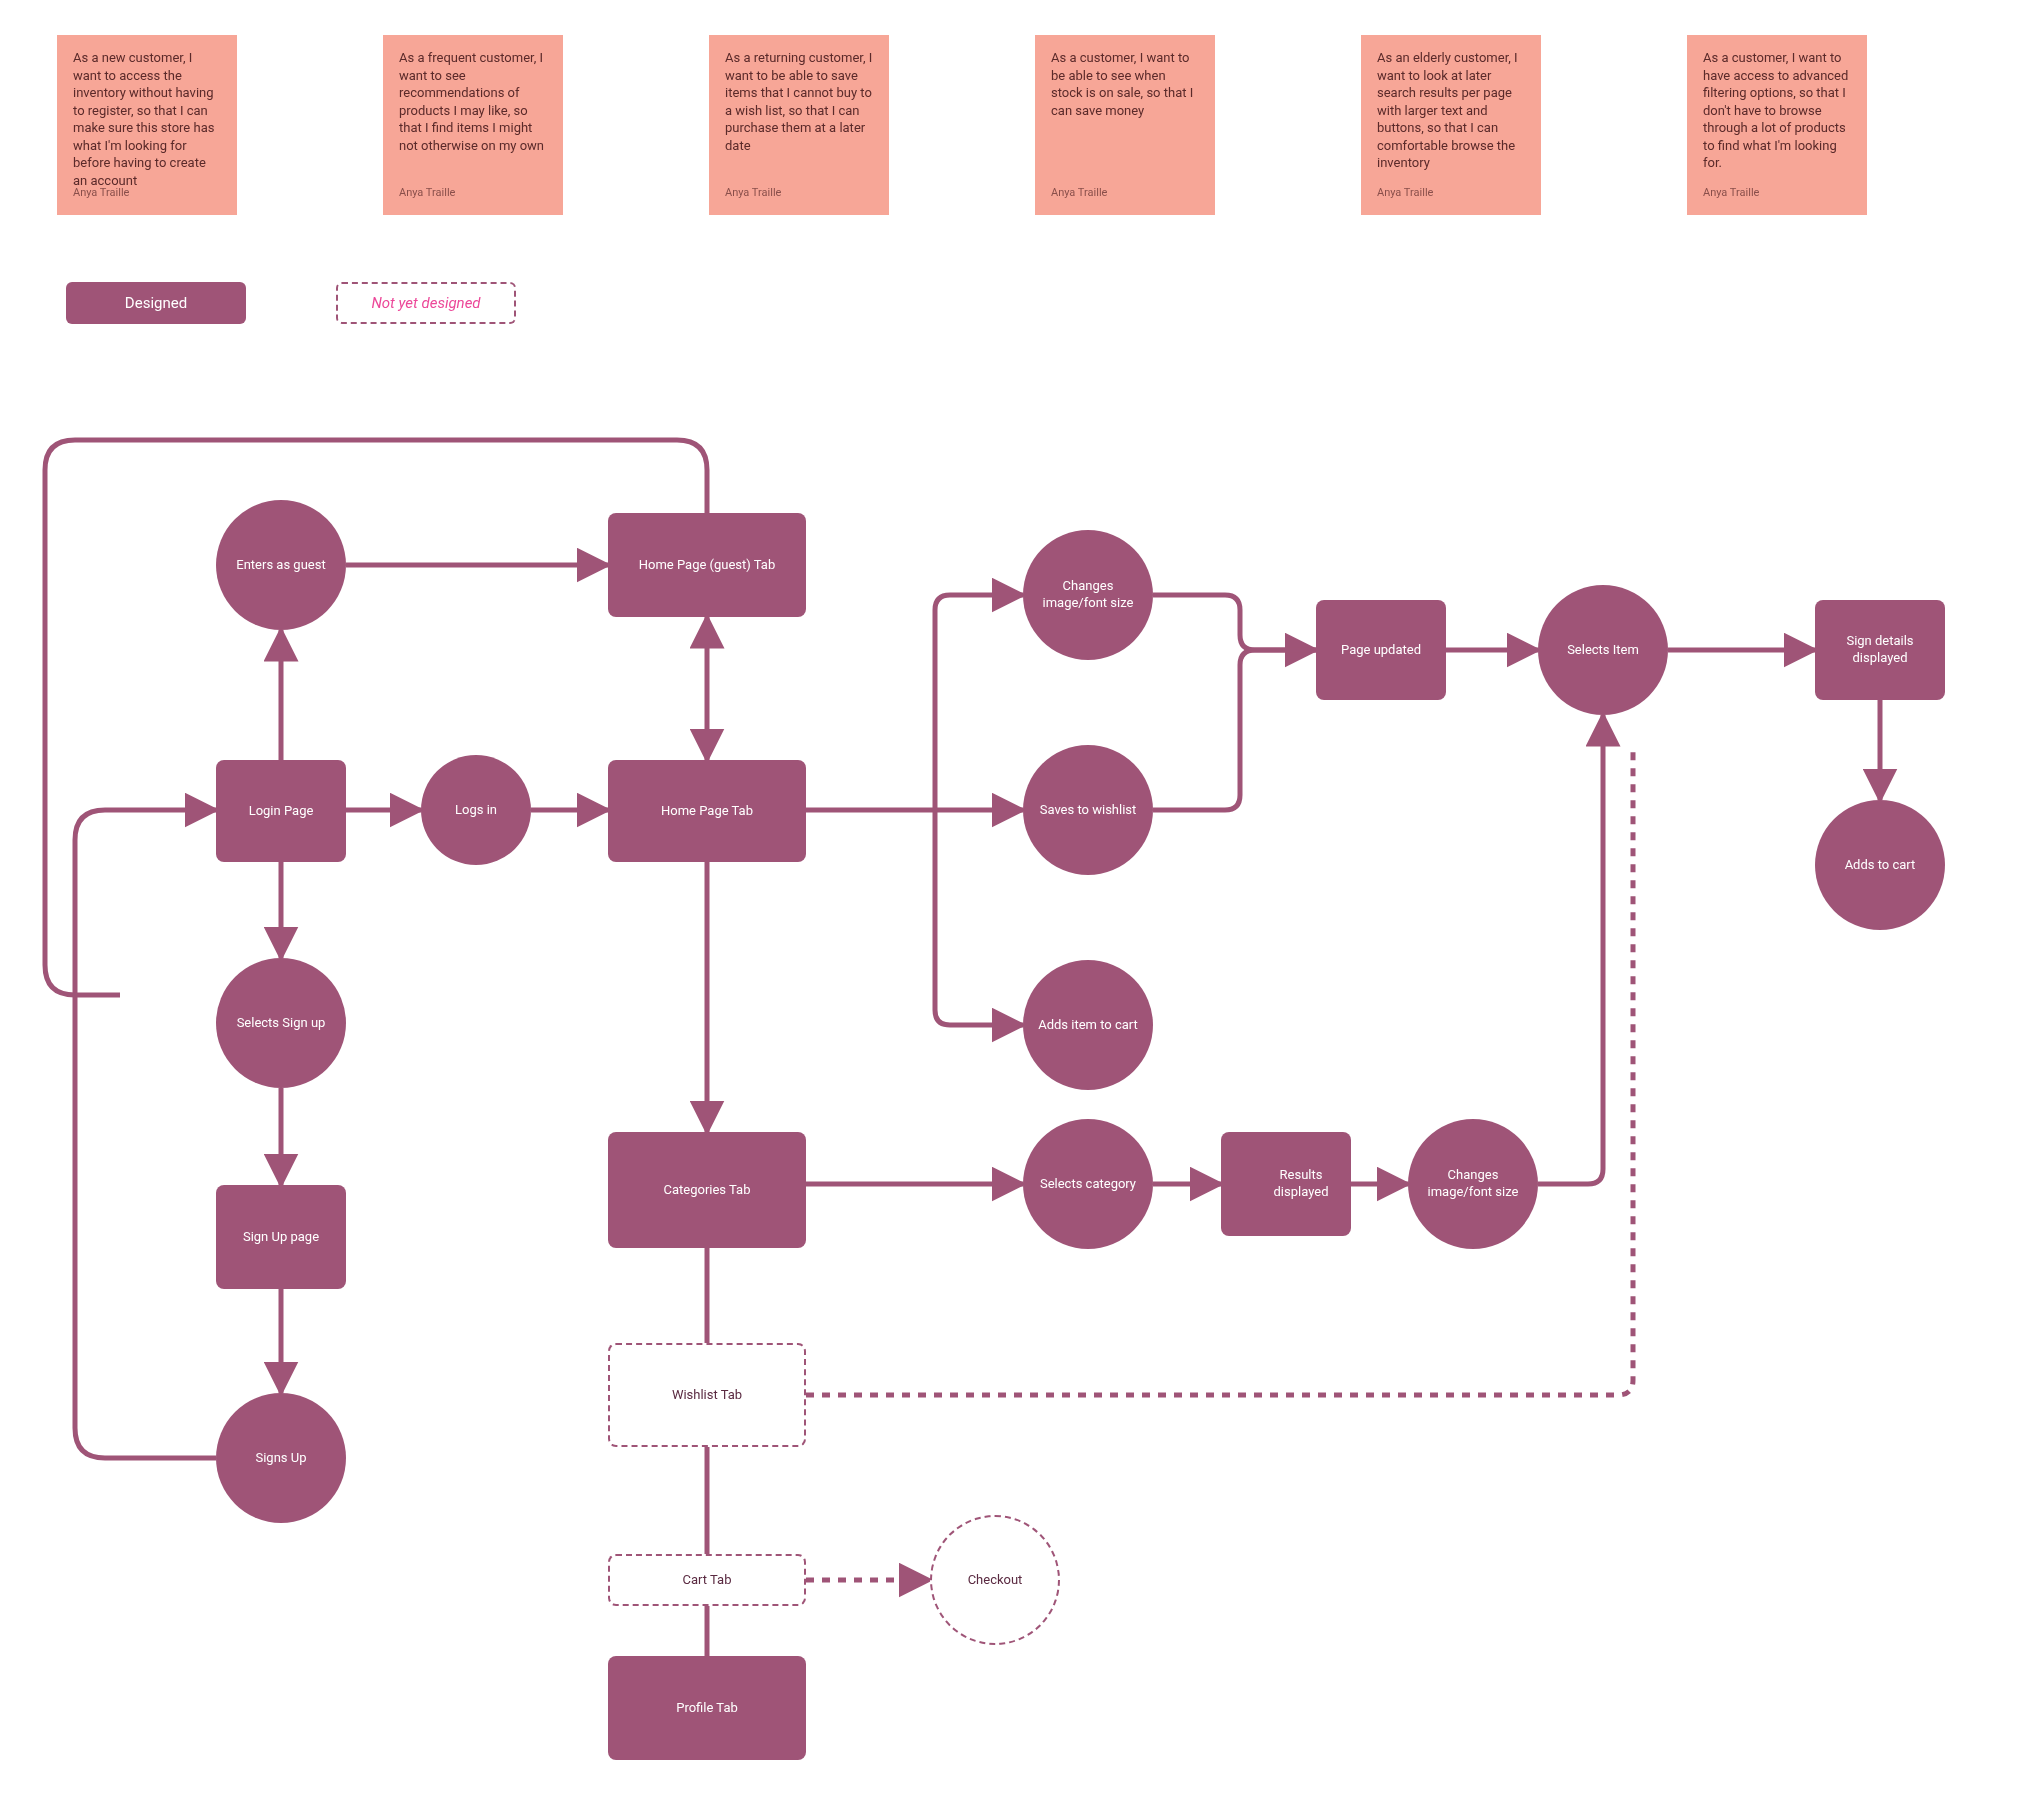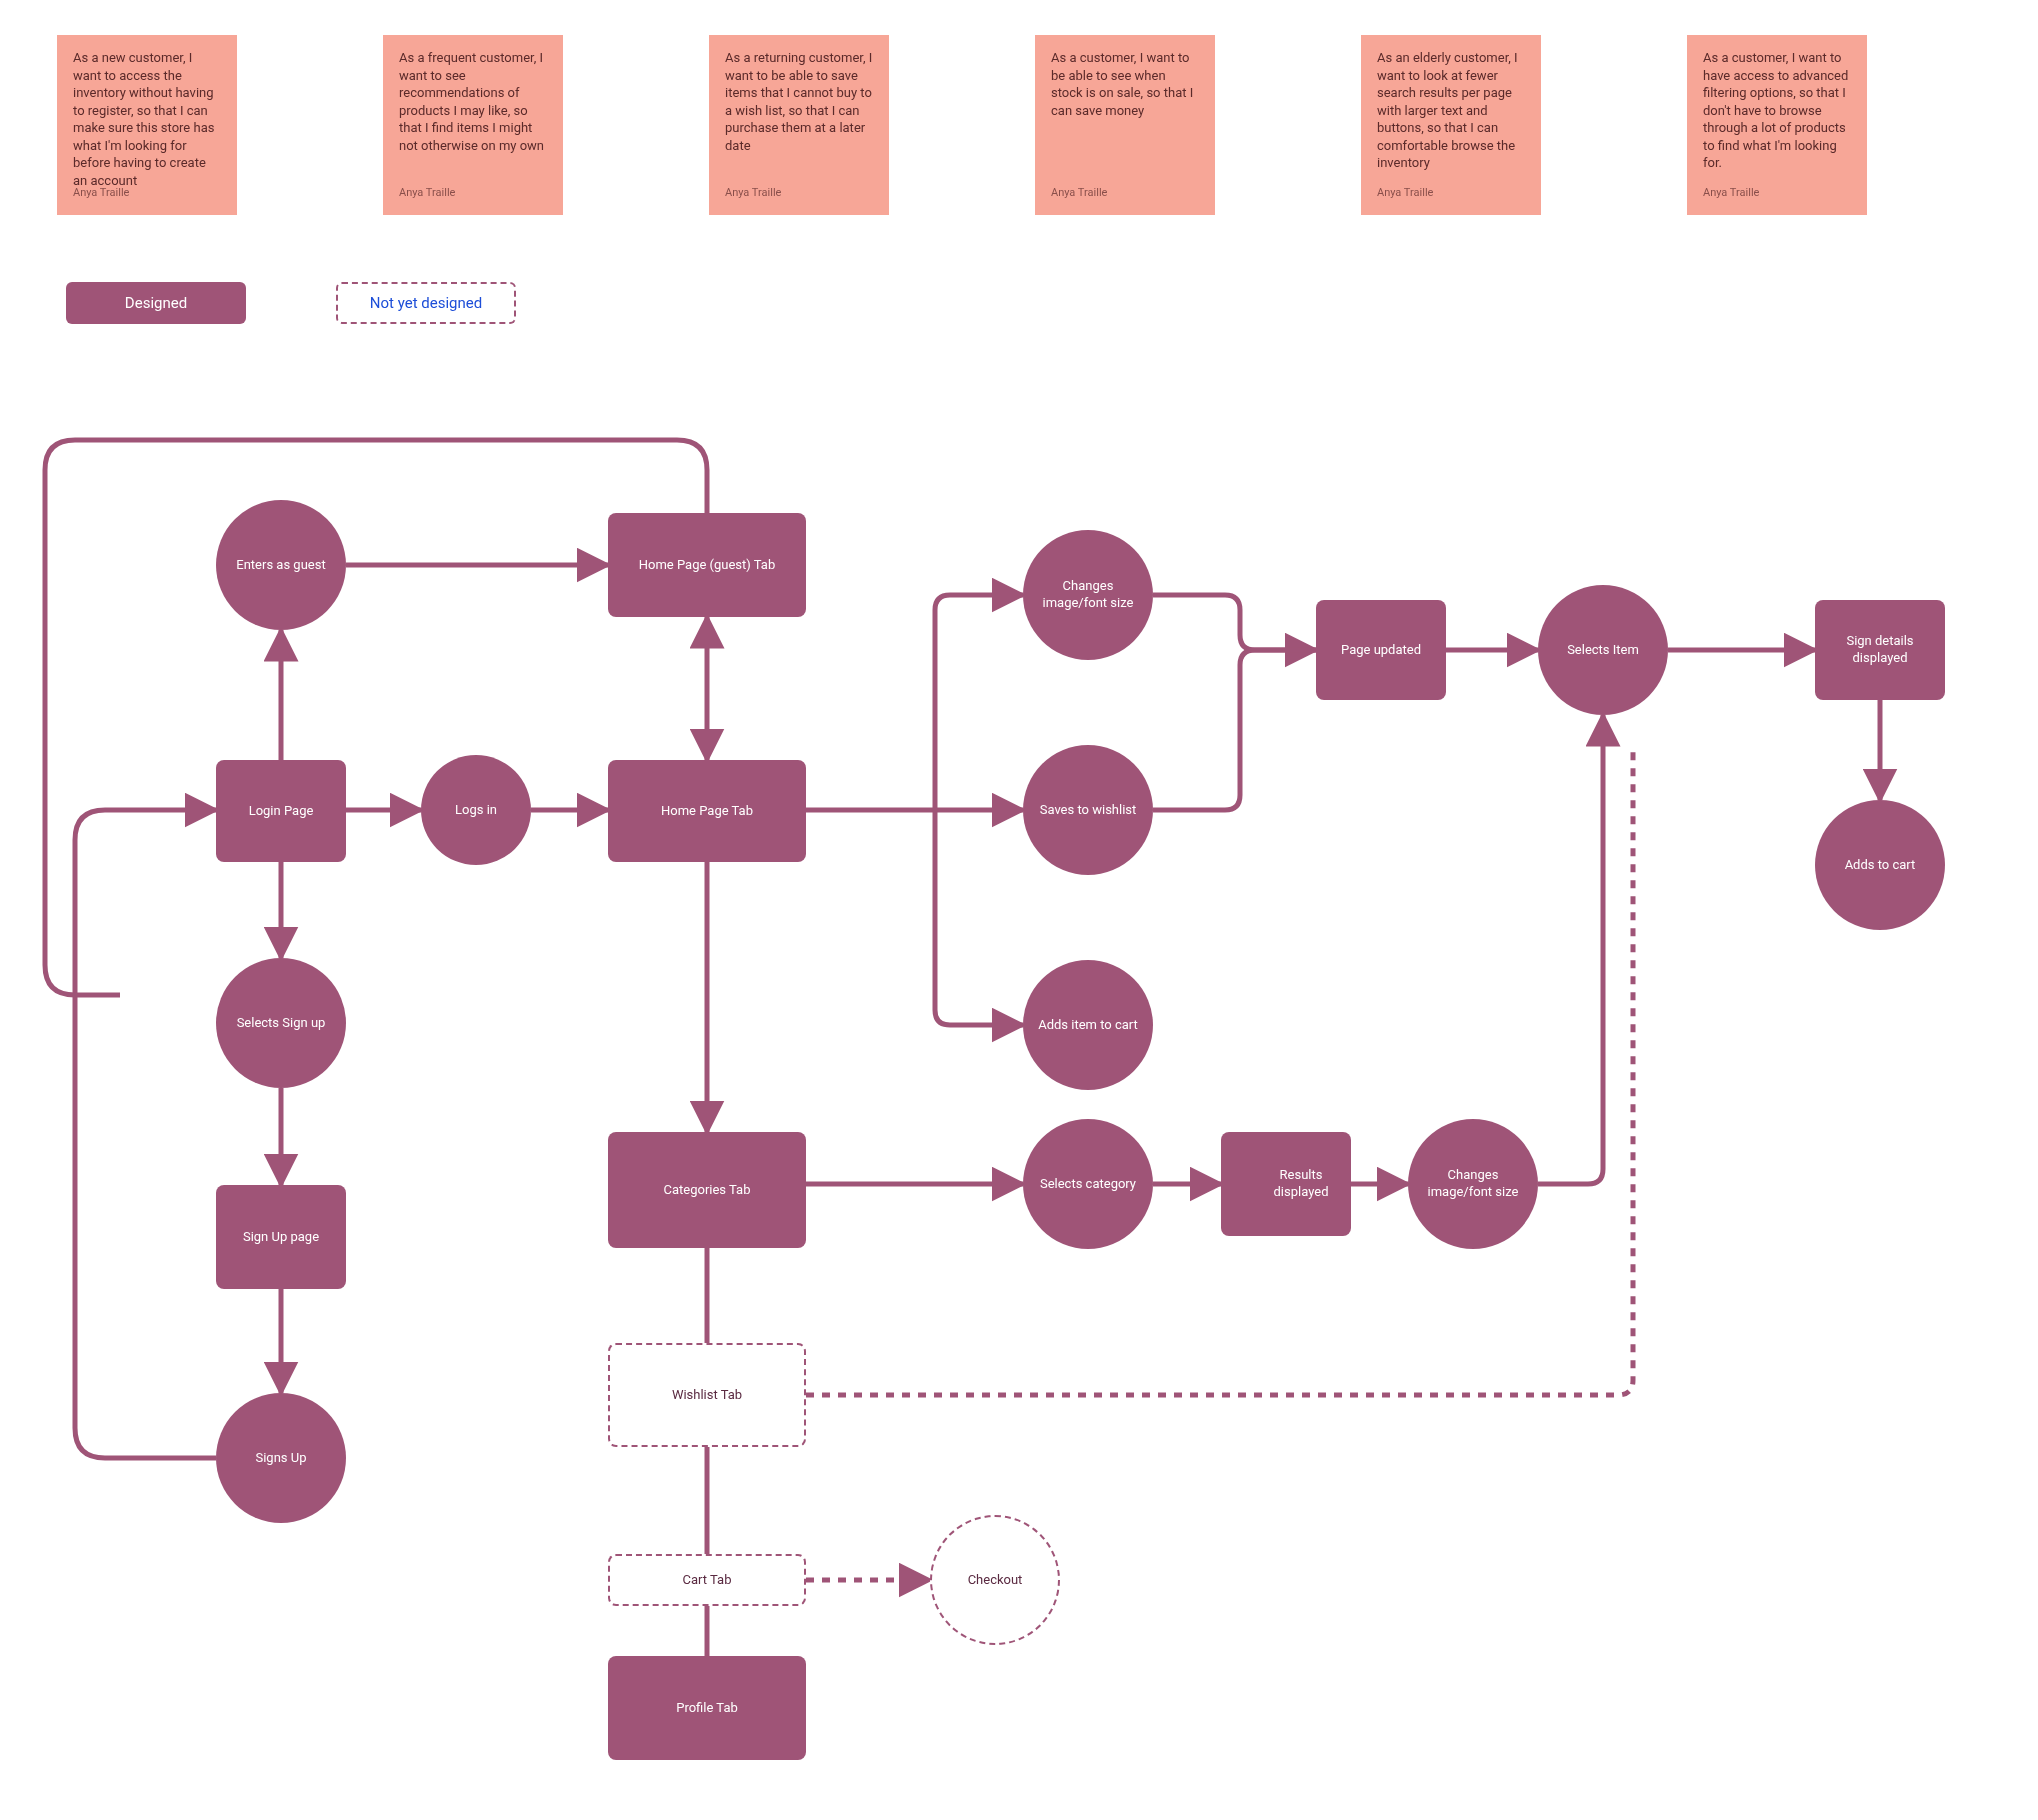--- a/index.html
+++ b/index.html
@@ -49,23 +49,24 @@
     border-radius: 6px;
     box-sizing: border-box;
   }
   .legend-designed {
     background: var(--mauve);
     color: var(--white);
     width: 180px;
   }
   .legend-not-designed {
     background: var(--white);
-    color: #1d4ed8;
+    color: #ec4899;
     width: 180px;
     border: 2px dashed var(--mauve);
+    font-style: italic;
   }
   .node {
     position: absolute;
     display: flex;
     align-items: center;
     justify-content: center;
     text-align: center;
     color: var(--white);
     background: var(--mauve);
     font-size: 13px;
@@ -108,21 +109,21 @@
   </div>
   <div class="sticky" style="left:709px; top:35px;">
     <span>As a returning customer, I want to be able to save items that I cannot buy to a wish list, so that I can purchase them at a later date</span>
     <span class="author">Anya Traille</span>
   </div>
   <div class="sticky" style="left:1035px;top:35px;">
     <span>As a customer, I want to be able to see when stock is on sale, so that I can save money</span>
     <span class="author">Anya Traille</span>
   </div>
   <div class="sticky" style="left:1361px;top:35px;">
-    <span>As an elderly customer, I want to look at fewer search results per page with larger text and buttons, so that I can comfortable browse the inventory</span>
+    <span>As an elderly customer, I want to look at later search results per page with larger text and buttons, so that I can comfortable browse the inventory</span>
     <span class="author">Anya Traille</span>
   </div>
   <div class="sticky" style="left:1687px;top:35px;">
     <span>As a customer, I want to have access to advanced filtering options, so that I don't have to browse through a lot of products to find what I'm looking for.</span>
     <span class="author">Anya Traille</span>
   </div>
 
   <div class="legend-box legend-designed" style="left:66px; top:282px;">
     <span>Designed</span>
   </div>

